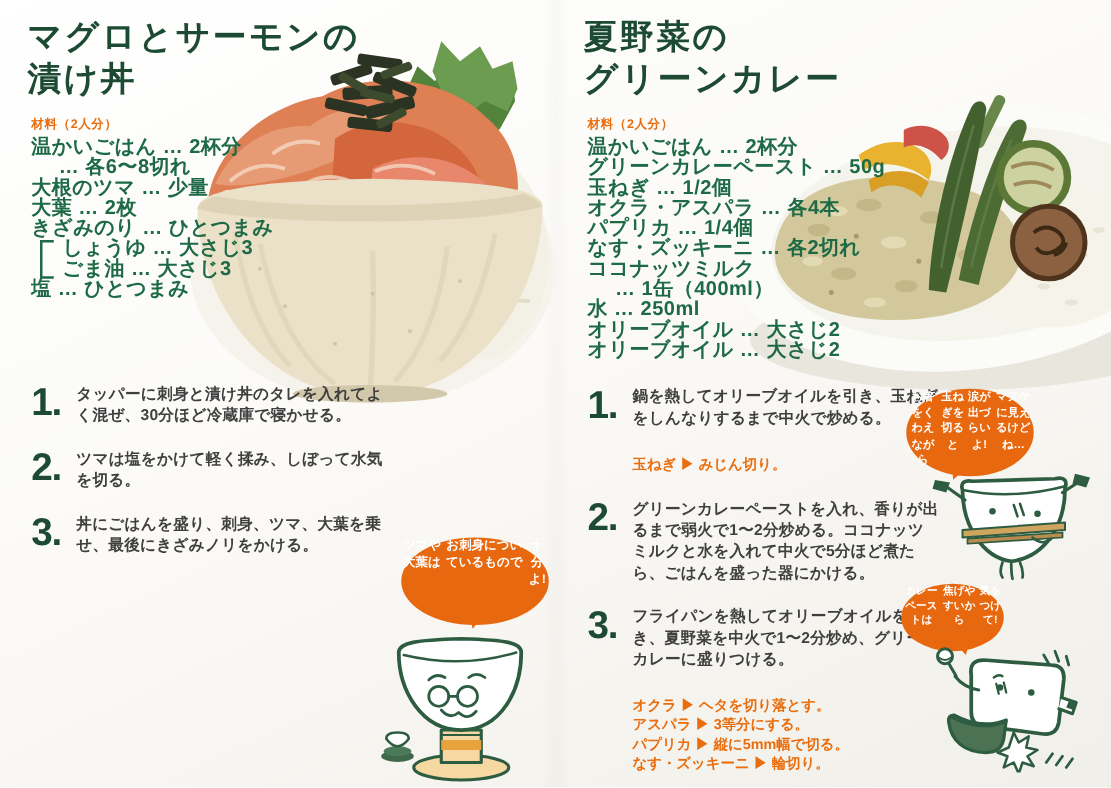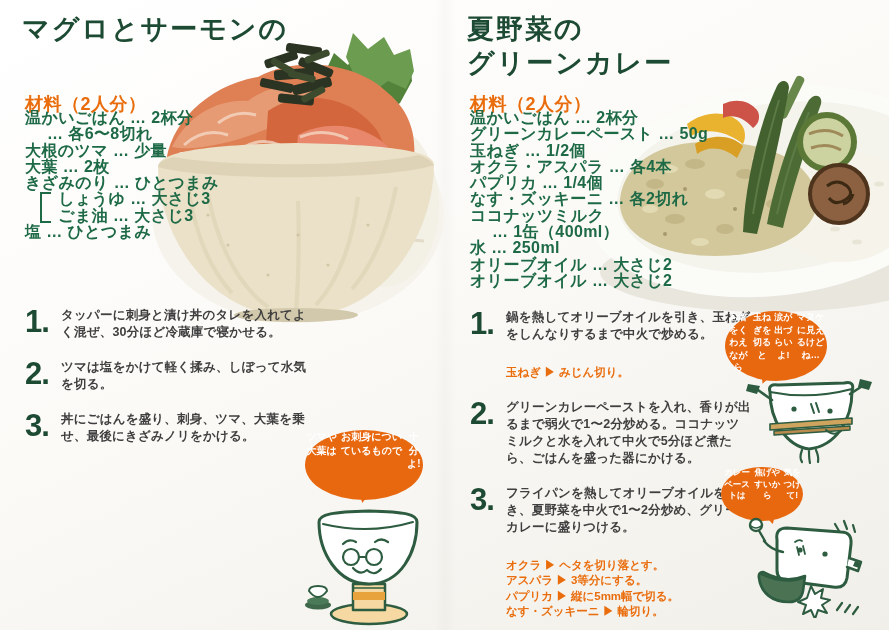--- a/index.html
+++ b/index.html
@@ -12,43 +12,43 @@
     background:linear-gradient(90deg,rgba(0,0,0,0) 0%,rgba(60,50,30,0.025) 50%,rgba(0,0,0,0) 100%);}
   .page{position:absolute;top:0;width:444px;height:630px;}
   .page.left{left:0;} .page.right{left:445px;}
 
   .recipe-title{
     position:absolute;left:22px;top:12px;z-index:3;
     font-family:Liberation Serif, serif;font-weight:600;
     font-size:27px;line-height:34px;letter-spacing:2px;color:#1d4a33;
   }
   .mat-header{position:absolute;left:25px;top:92px;z-index:3;
-    font-size:18px;font-weight:700;color:#ea6d0d;letter-spacing:0.5px;text-align:right;}
+    font-size:10px;font-weight:700;color:#ea6d0d;letter-spacing:0.5px;text-align:right;}
   .ingredients{position:absolute;left:25px;top:110px;z-index:3;
     font-size:16px;font-weight:700;color:#1e6a46;line-height:16.3px;letter-spacing:0.4px;}
   .ing-line.indent{padding-left:22px;}
-  .sauce-group{display:flex;align-items:center;padding-left:7px;justify-content:center;}
+  .sauce-group{display:flex;align-items:center;padding-left:7px;}
   .bracket{width:9px;height:27px;margin-right:7px;
     border-left:2.5px solid #1e6a46;border-top:2.5px solid #1e6a46;border-bottom:2.5px solid #1e6a46;}
 
   .steps{position:absolute;z-index:3;left:25px;top:307px;}
   .page.right .steps{top:309px;}
   .step{display:flex;margin-bottom:18px;}
   .step-num{width:36px;flex:none;font-size:31px;line-height:30px;font-weight:700;color:#1d4a33;letter-spacing:-1px;}
   .step-body{width:256px;}
   .page.right .step-body{width:246px;}
   .step-text{font-size:12.5px;font-weight:700;color:#3f3f3f;line-height:17px;letter-spacing:0.2px;}
   .step-notes{margin-top:22px;font-size:11.5px;font-weight:700;color:#ea6d0d;line-height:15.5px;}
 
   .bubble{position:absolute;z-index:4;background:#e8680f;border-radius:50%;
     color:#fff;font-weight:700;text-align:center;
     display:flex;flex-direction:row;justify-content:center;}
   .bubble:after{content:"";position:absolute;bottom:-11px;left:42%;
     border:8px solid transparent;border-top:16px solid #e8680f;transform:rotate(12deg);}
-  .bubble.b-left{left:305px;top:430px;width:118px;height:70px;font-size:10px;line-height:13.5px;}
+  .bubble.b-left{left:321px;top:430px;width:118px;height:70px;font-size:10px;line-height:13.5px;}
   .bubble.b-r1{left:280px;top:311px;width:102px;height:70px;font-size:9px;line-height:12.5px;}
   .bubble.b-r1:after{left:30%;transform:rotate(22deg);}
   .bubble.b-r2{left:276px;top:467px;width:82px;height:54px;font-size:8.5px;line-height:11.5px;}
   .bubble.b-r2:after{left:52%;transform:rotate(-14deg);border-top-width:14px;}
 
   .photo{position:absolute;z-index:1;}
   .photo.left-photo{left:148px;top:15px;width:296px;height:310px;}
   .photo.right-photo{left:150px;top:64px;width:294px;height:262px;}
   .mascot{position:absolute;z-index:4;}
   .mascot.m-left{left:303px;top:498px;width:132px;height:128px;}
@@ -103,20 +103,21 @@
           <circle cx="180" cy="250" r="1.6"></circle>
         <circle cx="220" cy="210" r="1.6"></circle>
           <circle cx="60" cy="200" r="1.6"></circle>
           <circle cx="150" cy="220" r="1.6"></circle>
       </g>
       <ellipse cx="148" cy="300" rx="62" ry="7" fill="#d2c8ab"></ellipse>
     </svg>
 
     <div class="recipe-title">
       <div>マグロとサーモンの</div>
+      <div>漬け丼</div>
     </div>
 
     <div class="mat-header">材料（2人分）</div>
 
     <div class="ingredients">
       <div class="ing-line">温かいごはん … 2杯分</div>
       <div class="ing-line indent">… 各6〜8切れ</div>
       <div class="ing-line">大根のツマ … 少量</div>
       <div class="ing-line">大葉 … 2枚</div>
       <div class="ing-line">きざみのり … ひとつまみ</div>

